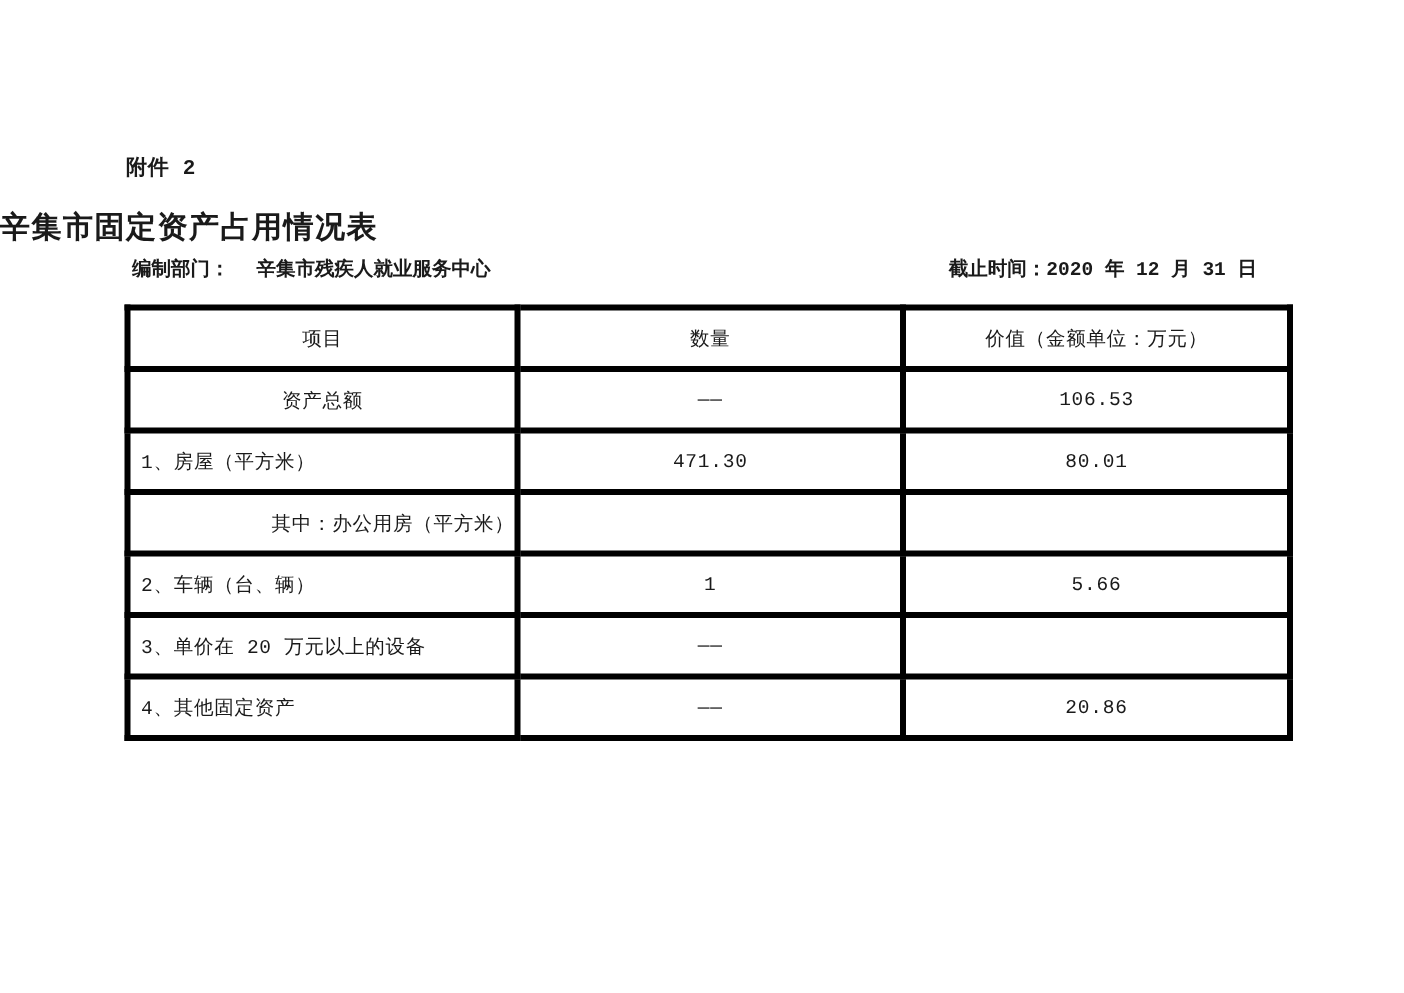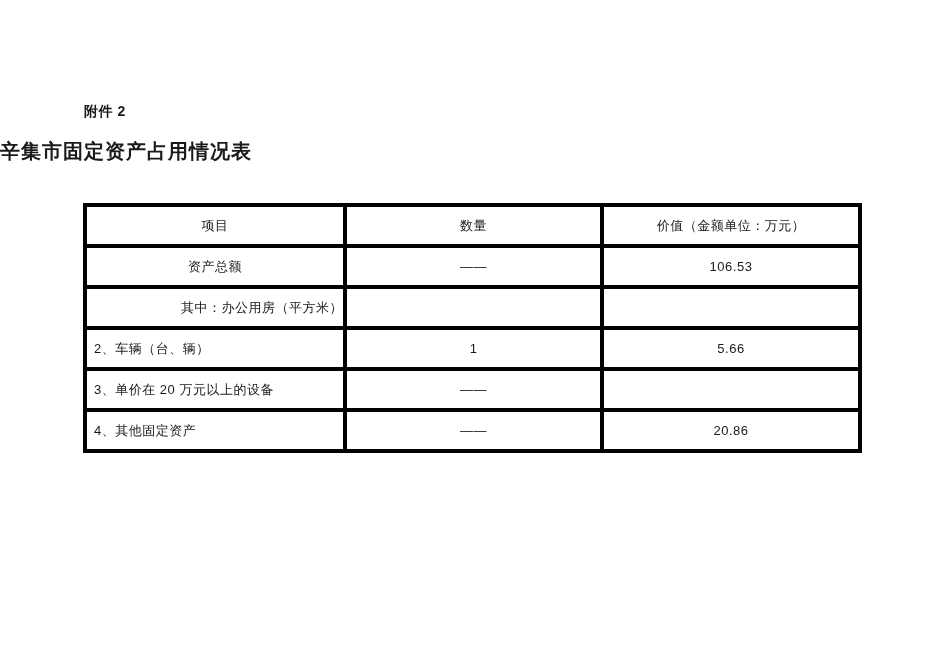--- a/index.html
+++ b/index.html
@@ -5,21 +5,21 @@
   html, body {
     margin: 0;
     padding: 0;
     background: #ffffff;
   }
   .page {
     position: relative;
     width: 936px;
     height: 662px;
     background: #ffffff;
-    font-family: Liberation Sans, sans-serif;
+    font-family: Liberation Mono, monospace;
     color: #1a1a1a;
     overflow: hidden;
   }
   .attachment-label {
     position: absolute;
     left: 84px;
     top: 103px;
     font-size: 14px;
     font-weight: 600;
     letter-spacing: 0.5px;
@@ -86,39 +86,52 @@
 </style>
 </head>
 <body>
 
 <div class="page">
 
   <div class="attachment-label">附件 2</div>
 
   <h1 class="doc-title">辛集市固定资产占用情况表</h1>
 
+  <div class="meta-row">
+    <div>
+      <span>编制部门：</span><span class="meta-value-left">辛集市残疾人就业服务中心</span>
+    </div>
+    <div>
+      <span>截止时间：</span><span>2020 年 12 月 31 日</span>
+    </div>
+  </div>
 
   <table class="doc-table">
     <colgroup>
       <col class="col-item">
       <col class="col-qty">
       <col class="col-val">
     </colgroup>
     <thead>
       <tr>
         <th>项目</th>
         <th>数量</th>
         <th>价值（金额单位：万元）</th>
       </tr>
     </thead>
     <tbody>
       <tr>
         <td data-align="center">资产总额</td>
         <td>——</td>
         <td>106.53</td>
+      </tr>
+      <tr>
+        <td data-align="left">1、房屋（平方米）</td>
+        <td>471.30</td>
+        <td>80.01</td>
       </tr>
       <tr>
         <td data-align="left-indent">其中：办公用房（平方米）</td>
         <td></td>
         <td></td>
       </tr>
       <tr>
         <td data-align="left">2、车辆（台、辆）</td>
         <td>1</td>
         <td>5.66</td>

